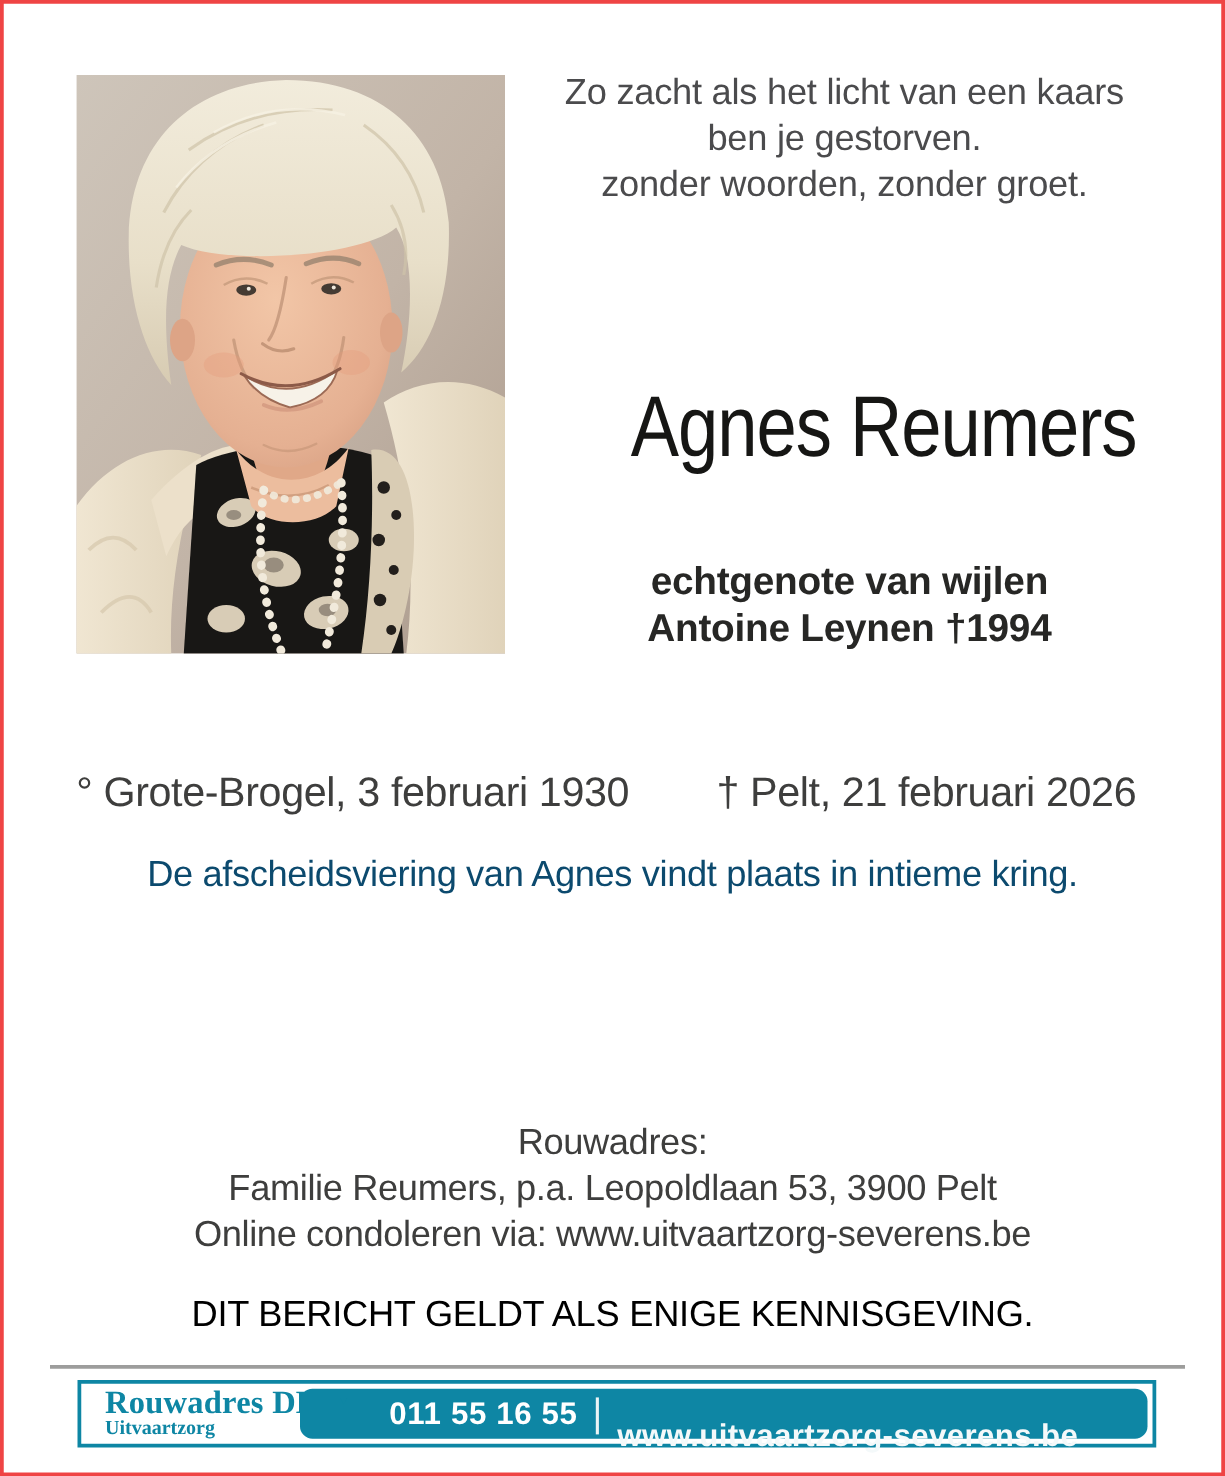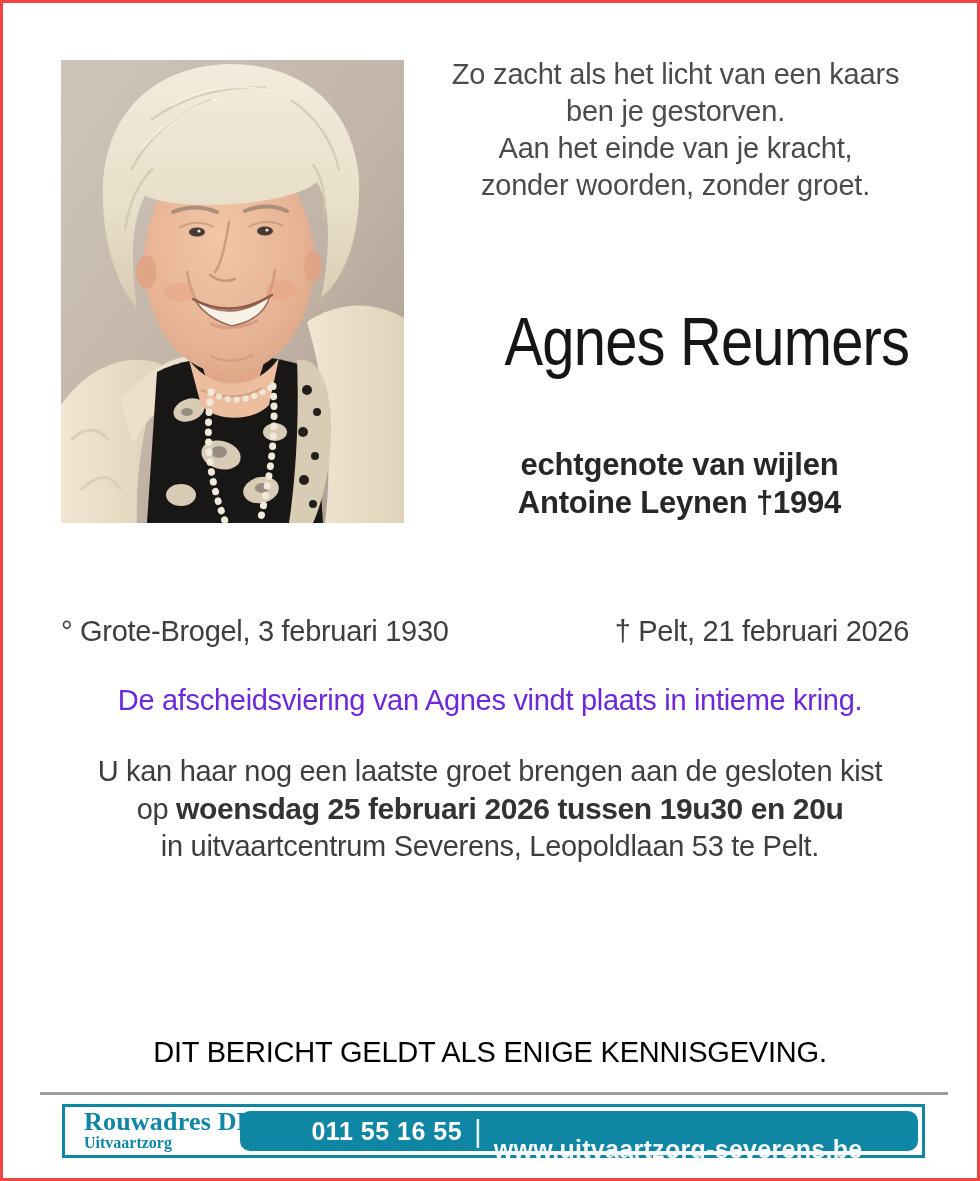--- a/index.html
+++ b/index.html
@@ -34,25 +34,25 @@
   .relation{
     position:absolute;left:404px;top:443px;width:545px;
     text-align:center;font-size:31px;font-weight:bold;line-height:38px;color:#272725;
     letter-spacing:-0.2px;
   }
   
   .dates{
     position:absolute;left:0;top:612px;width:100%;box-sizing:border-box;
     display:flex;justify-content:space-between;
     padding:0 68px 0 58px;
-    font-size:29px;color:#3e3e3d;letter-spacing:-0.3px;
+    font-size:33px;color:#3e3e3d;letter-spacing:-0.3px;
   }
   .service{
     position:absolute;left:0;top:681px;width:100%;margin:0;
-    text-align:center;font-size:29px;color:#6d28d9;letter-spacing:-0.3px;
+    text-align:center;font-size:29px;color:#0c4a6e;letter-spacing:-0.3px;
   }
   .visit{
     position:absolute;left:0;top:750px;width:100%;
     text-align:center;font-size:29px;line-height:37px;color:#3e3e3d;letter-spacing:-0.3px;
   }
   .visit b{font-size:30px;letter-spacing:-0.4px;color:#333332;}
   .rouwadres{
     position:absolute;left:0;top:893px;width:100%;
     text-align:center;font-size:29px;line-height:37px;color:#3e3e3d;letter-spacing:-0.3px;
   }
@@ -195,49 +195,45 @@
 
       <path d="M150,332 C144,380 148,420 164,461" stroke="#f1eadb" stroke-width="7" fill="none" stroke-dasharray="0.5 9.5" stroke-linecap="round"></path>
       <path d="M212,326 C216,380 208,420 199,462" stroke="#f1eadb" stroke-width="7" fill="none" stroke-dasharray="0.5 9.5" stroke-linecap="round"></path>
       <path d="M150,332 Q176,350 212,326" stroke="#f1eadb" stroke-width="6" fill="none" stroke-dasharray="0.5 8.5" stroke-linecap="round" opacity="0.9"></path>
     </svg>
   </div>
 
   <div class="poem">
     <div>Zo zacht als het licht van een kaars</div>
     <div>ben je gestorven.</div>
-    <div>Aan het einde van je kracht,</div>
     <div>zonder woorden, zonder groet.</div>
   </div>
 
   <h1 class="name">
     <span>Agnes Reumers</span>
   </h1>
 
   <div class="relation">
     <div>echtgenote van wijlen</div>
     <div>Antoine Leynen †1994</div>
   </div>
 
   <div class="dates">
     <span>° Grote-Brogel, 3 februari 1930</span>
     <span>† Pelt, 21 februari 2026</span>
   </div>
 
   <p class="service">De afscheidsviering van Agnes vindt plaats in intieme kring.</p>
 
-  <div class="visit">
-    <div>U kan haar nog een laatste groet brengen aan de gesloten kist</div>
-    <div>
-      <span>op</span>
-      <b>woensdag 25 februari 2026 tussen 19u30 en 20u</b>
-    </div>
-    <div>in uitvaartcentrum Severens, Leopoldlaan 53 te Pelt.</div>
-  </div>
-
+
+  <div class="rouwadres">
+    <div>Rouwadres:</div>
+    <div>Familie Reumers, p.a. Leopoldlaan 53, 3900 Pelt</div>
+    <div>Online condoleren via: www.uitvaartzorg-severens.be</div>
+  </div>
 
   <div class="notice">DIT BERICHT GELDT ALS ENIGE KENNISGEVING.</div>
 
   <div class="divider"></div>
 
   <div class="footer-box">
     <div class="logo">
       <div class="logo-top">
         <span>Rouwadres DEL</span><span class="mark">▾</span><span>A</span>
       </div>

